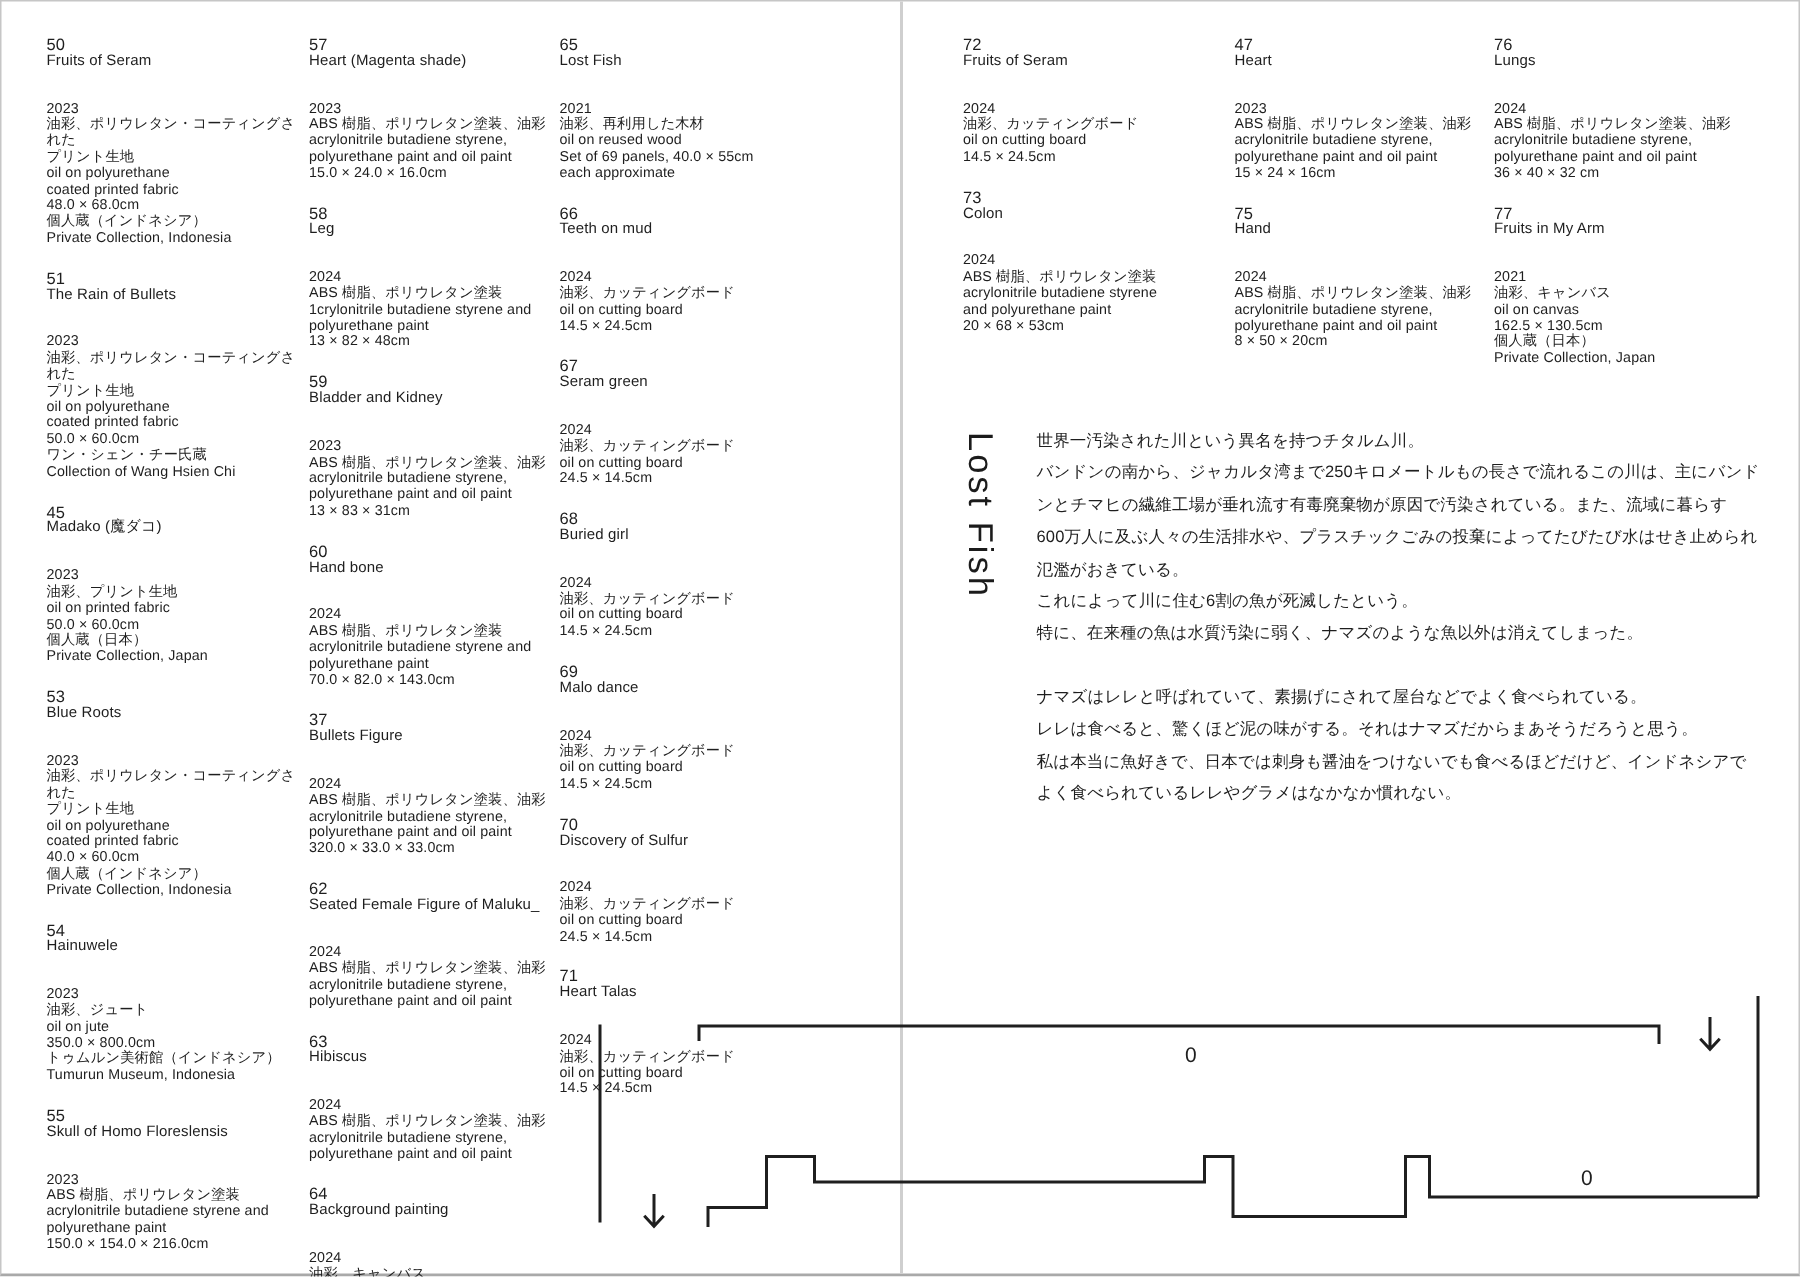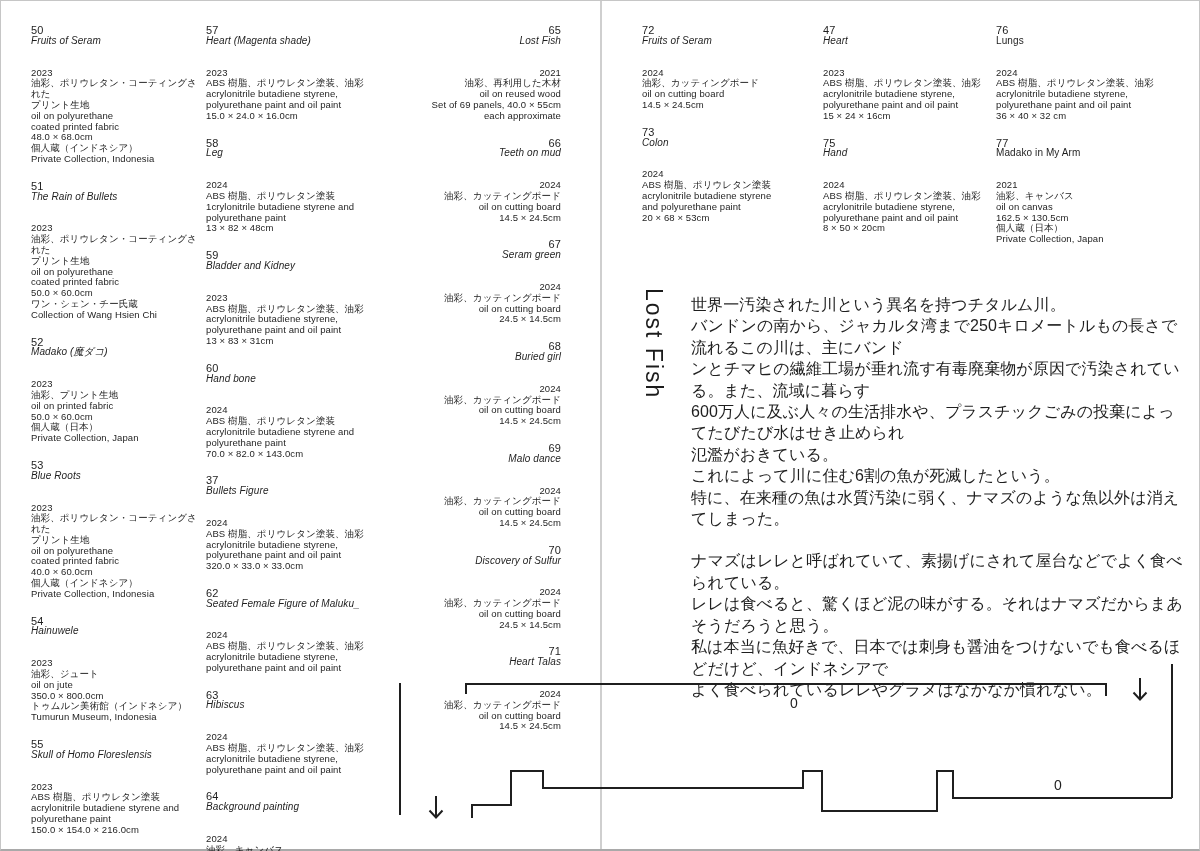--- a/index.html
+++ b/index.html
@@ -6,36 +6,36 @@
   body{
     width:1200px;height:851px;position:relative;background:#fff;
     font-family:"Liberation Sans", sans-serif;color:#1e1e1e;overflow:hidden;
   }
   .spread{position:absolute;inset:0;border:1px solid #c6c6c6;border-bottom:2px solid #a9a9a9;box-sizing:border-box;}
   .fold{position:absolute;left:599px;top:0;width:2px;height:100%;background:#cfcfcf;}
   
   .col{position:absolute;top:24px;}
   .col.c1{left:30px;width:172px;}
   .col.c2{left:205px;width:176px;}
-  .col.c3{left:384px;width:176px;text-align:right;}
+  .col.c3{left:372px;width:176px;}
   .col.c4{left:641px;width:176px;}
   .col.c5{left:822px;width:172px;}
   .col.c6{left:995px;width:188px;}
   .entry{font-size:9.5px;line-height:10.8px;margin-bottom:16px;letter-spacing:0.1px;}
   .entry .num{font-size:11px;}
-  .entry .title{font-style:italic;font-size:10px;margin:0 0 2px 0;}
+  .entry .title{font-size:10px;margin:0 0 2px 0;}
   .entry .title.upright{font-style:normal;}
   .entry .details{white-space:pre-line;margin-top:21px;}
   
   .vtitle{
     position:absolute;left:639px;top:287px;
     writing-mode:vertical-rl;font-size:23px;letter-spacing:2px;color:#1b1b1b;
   }
   .essay{position:absolute;left:690px;top:283px;width:496px;}
-  .essay p{margin:10px 0 21px 0;font-size:16px;line-height:21.4px;white-space:pre-line;letter-spacing:0.1px;}
+  .essay p{margin:0 0 21px 0;font-size:11px;line-height:21.4px;white-space:pre-line;letter-spacing:0.1px;}
   
   .diagram{position:absolute;left:390px;top:650px;width:795px;height:180px;}
   .diagram path{fill:none;stroke:#1f1f1f;stroke-width:2;}
   .diagram text{font-family:"Liberation Sans", sans-serif;font-size:14px;fill:#1f1f1f;}
 </style>
 </head>
 <body>
 
 <div class="spread">
   <div class="fold"></div>
@@ -59,21 +59,21 @@
       <div class="details">2023
 油彩、ポリウレタン・コーティングされた
 プリント生地
 oil on polyurethane
 coated printed fabric
 50.0 × 60.0cm
 ワン・シェン・チー氏蔵
 Collection of Wang Hsien Chi</div>
     </div>
     <div class="entry">
-      <div class="num">52</div>
+      <div class="num">45</div>
       <div class="title">Madako (魔ダコ)</div>
       <div class="details">2023
 油彩、プリント生地
 oil on printed fabric
 50.0 × 60.0cm
 個人蔵（日本）
 Private Collection, Japan</div>
     </div>
     <div class="entry">
       <div class="num">53</div>
@@ -295,21 +295,21 @@
       <div class="num">76</div>
       <div class="title upright">Lungs</div>
       <div class="details">2024
 ABS 樹脂、ポリウレタン塗装、油彩
 acrylonitrile butadiene styrene,
 polyurethane paint and oil paint
 36 × 40 × 32 cm</div>
     </div>
     <div class="entry">
       <div class="num">77</div>
-      <div class="title upright">Madako in My Arm</div>
+      <div class="title upright">Fruits in My Arm</div>
       <div class="details">2021
 油彩、キャンバス
 oil on canvas
 162.5 × 130.5cm
 個人蔵（日本）
 Private Collection, Japan</div>
     </div>
   </section>
 
   <div class="vtitle">Lost Fish</div>

